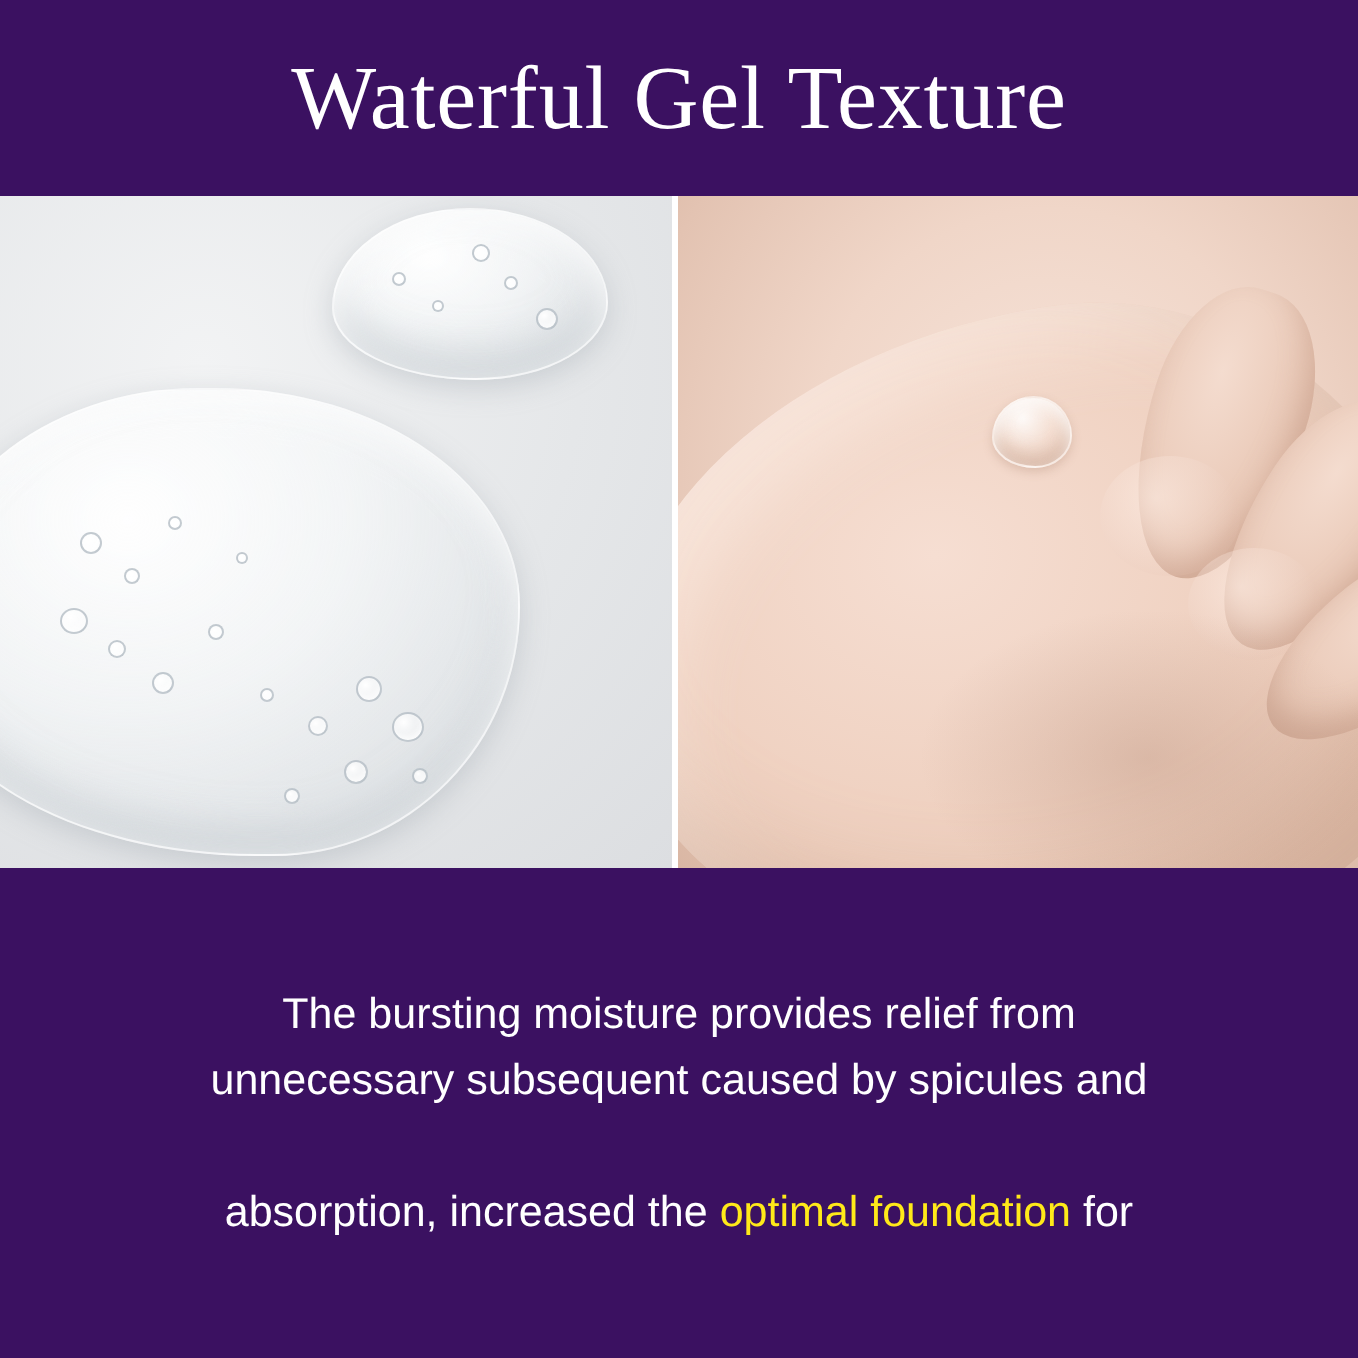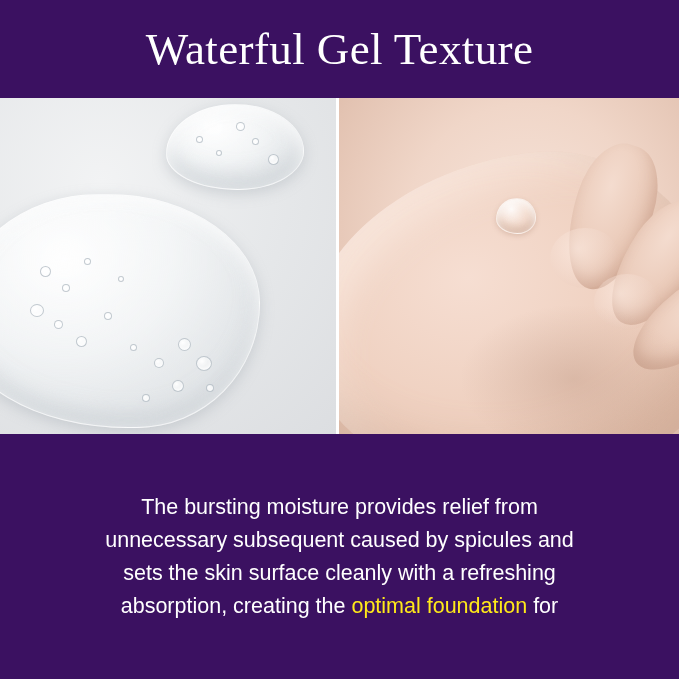--- a/index.html
+++ b/index.html
@@ -228,18 +228,18 @@
       <div class="droplet"></div>
       <div class="wrist-shadow"></div>
     </div>
 
   </div>
 
   <div class="caption">
     <div class="caption-text">
       <span>The bursting moisture provides relief from</span><br>
       <span>unnecessary subsequent caused by spicules and</span><br>
-      <span>sets the skin surface cleanly with a refreshing</span><br>
-      <span>absorption, creating the </span><span class="highlight">optimal foundation</span><span> for</span><br>
+      <br>
+      <span>absorption, increased the </span><span class="highlight">optimal foundation</span><span> for</span><br>
     </div>
   </div>
 
 </div>
 
 </body></html>

